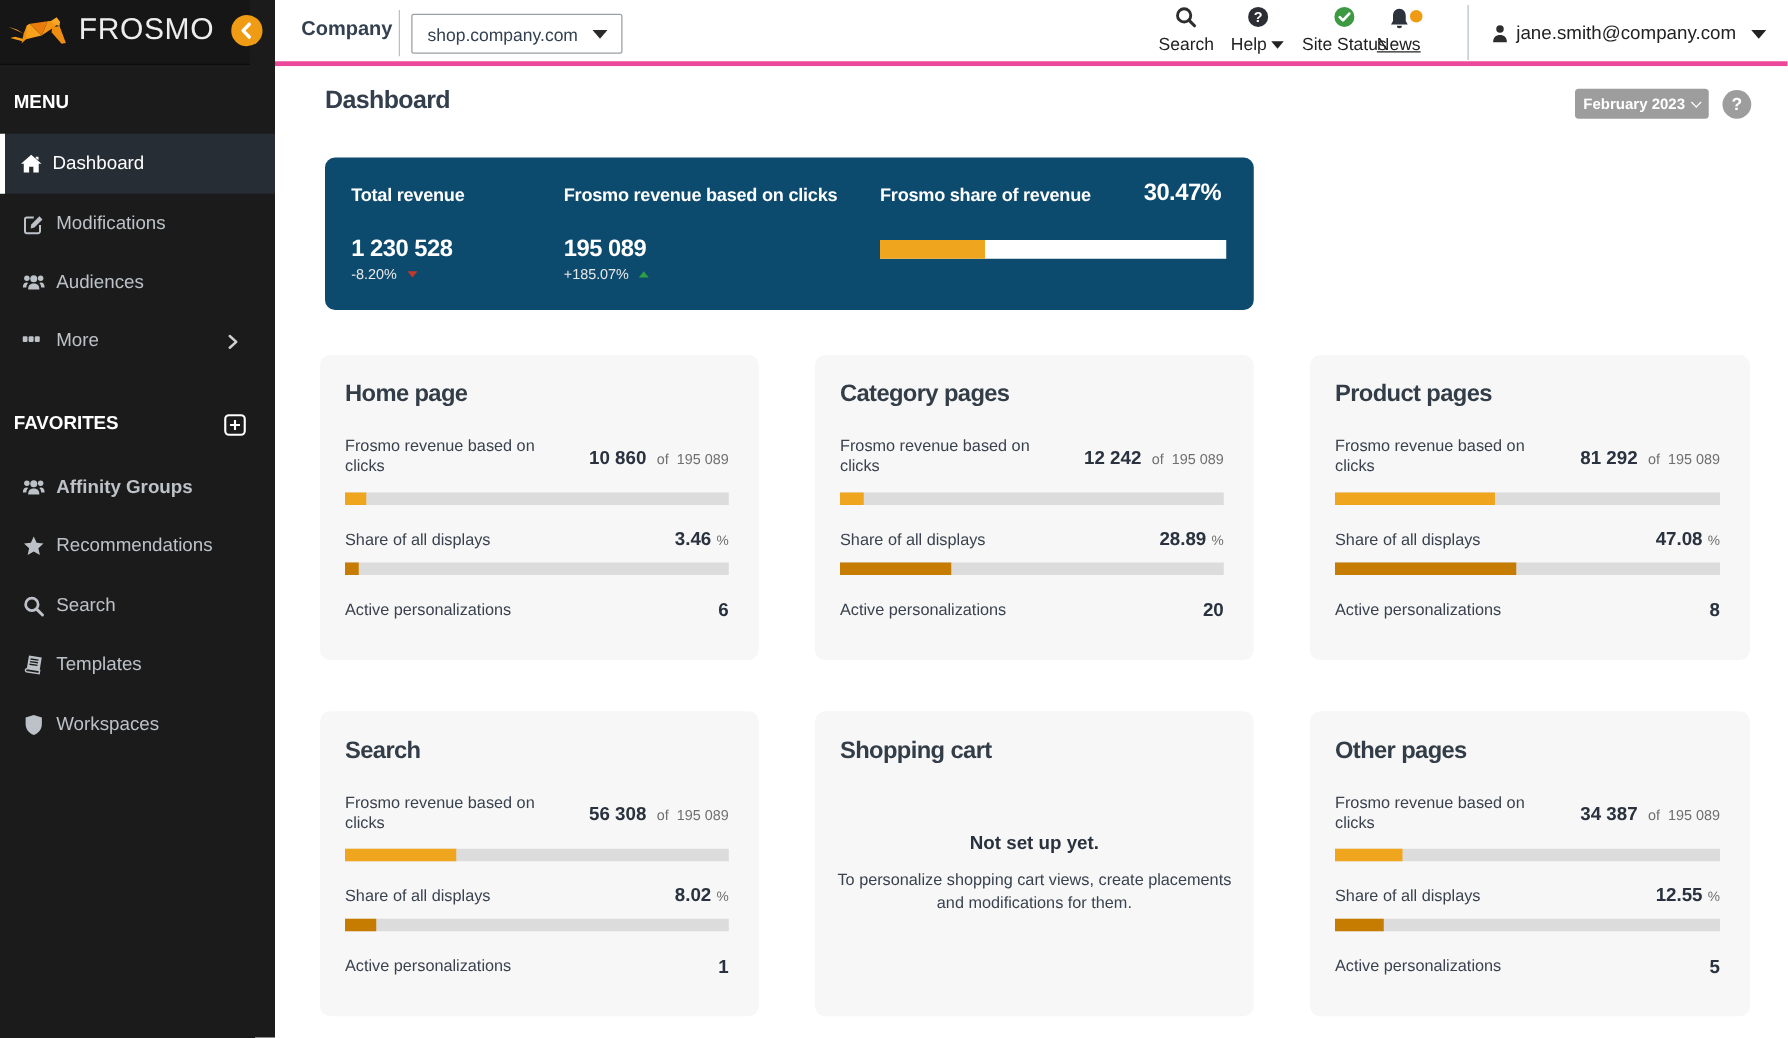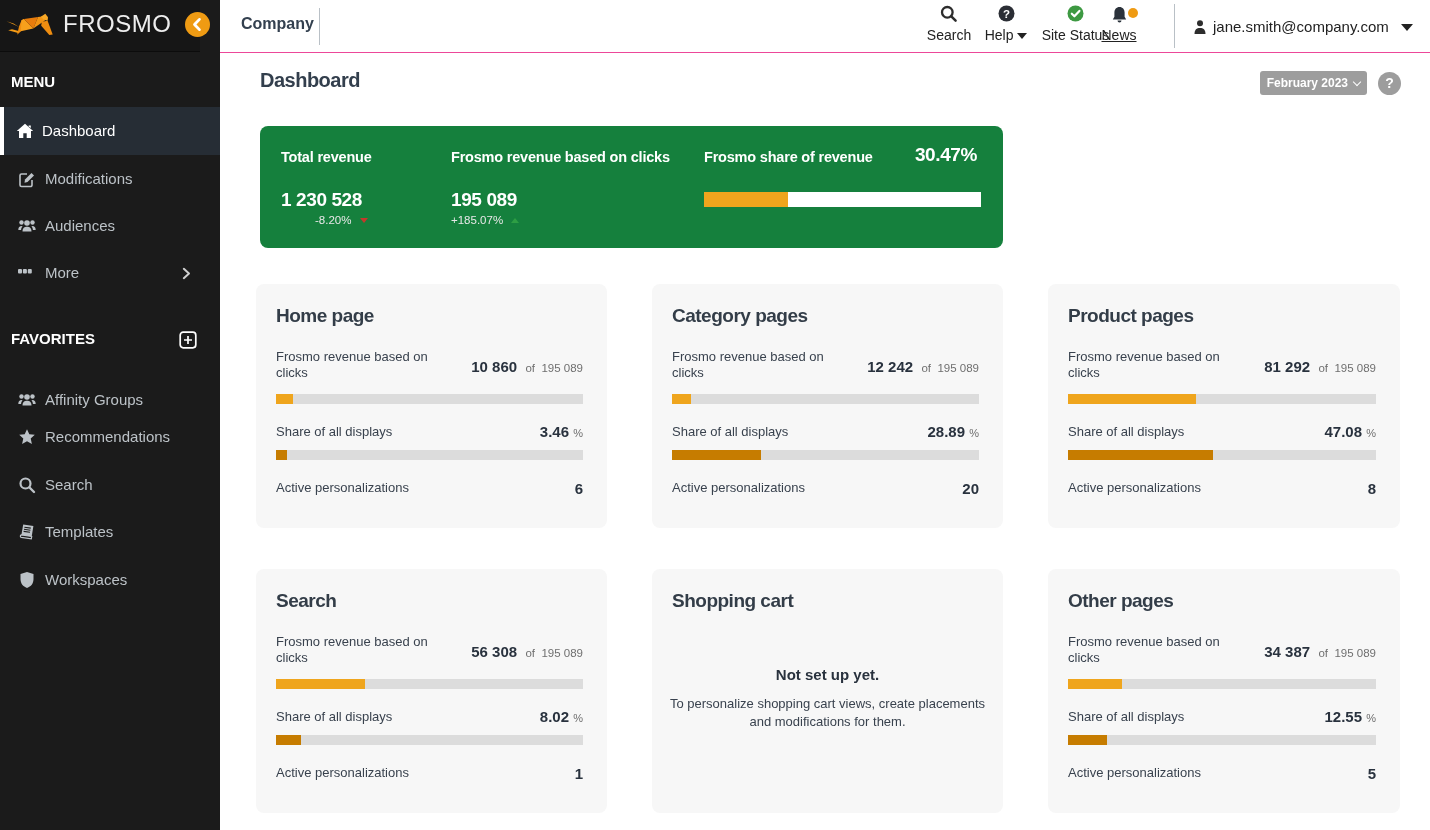--- a/index.html
+++ b/index.html
@@ -12,36 +12,36 @@
 #collapse { position:absolute; left:185px; top:12px; width:25px; height:25px; border-radius:50%; background:#ef9b13; z-index:5; }
 #collapse svg { position:absolute; left:5px; top:5px; }
 .navhdr { position:absolute; left:11px; color:#fff; font-weight:bold; font-size:15px; }
 .navitem { position:absolute; left:0; width:220px; height:48px; color:#bcc2c7; font-size:15px; }
 .navitem .ico { position:absolute; left:18px; top:15px; width:18px; height:18px; }
 .navitem .lbl { position:absolute; left:45px; top:15px; }
 .navitem.active { background:#262d35; color:#fff; border-left:4px solid #fff; }
 .navitem.active .ico { left:12px; }
 .navitem.active .lbl { left:38px; }
 
-#topbar { position:absolute; left:220px; top:0; width:1210px; height:53px; background:#fff; border-bottom:1px solid #ec4899; }
+#topbar { position:absolute; left:220px; top:0; width:1210px; height:53px; background:#fff; border-bottom:4px solid #ec4899; }
 #companylbl { position:absolute; left:21px; top:15px; font-size:16px; font-weight:bold; color:#33404f; }
 #vdiv1 { position:absolute; left:99px; top:8px; width:1px; height:37px; background:#b9c0c6; }
 #siteselect { position:absolute; left:109px; top:11px; width:169px; height:32px; border:1px solid #9aa0a6; border-radius:2px; background:#fff; }
 #siteselect .txt { position:absolute; left:12px; top:8px; font-size:14px; color:#33404f; }
 #siteselect .car { position:absolute; right:11px; top:12px; width:0; height:0; border-left:6.5px solid transparent; border-right:6.5px solid transparent; border-top:7.5px solid #2b2b2b; }
 .topico { position:absolute; text-align:center; color:#222; font-size:14px; top:5px; }
 .topico .iwrap { height:22px; }
 #vdiv2 { position:absolute; left:954px; top:4px; width:1px; height:44px; background:#b9c0c6; }
 #useremail { position:absolute; left:993px; top:18px; font-size:15px; color:#222; }
 
 #main { position:absolute; left:220px; top:53px; width:1210px; height:777px; background:#fff; }
 #pagetitle { position:absolute; left:40px; top:16px; font-size:20px; letter-spacing:-0.5px; font-weight:bold; color:#333f4d; }
 #monthbtn { position:absolute; left:1040px; top:18px; width:107px; height:24px; background:#9d9d9d; border-radius:3px; color:#fff; font-weight:bold; font-size:12px; text-align:center; line-height:24px; }
 #helpbtn { position:absolute; left:1158px; top:19px; width:23px; height:23px; background:#9d9d9d; border-radius:50%; color:#fff; font-weight:bold; font-size:14px; text-align:center; line-height:23px; }
-.darkcard { position:absolute; background:#15803d; border-radius:8px; color:#fff; }
+.darkcard { position:absolute; background:#0c4a6e; border-radius:8px; color:#fff; }
 #dc1 { left:40px; top:73px; width:743px; height:122px; }
 #dc2 { left:828px; top:73px; width:352px; height:121px; }
 .dlabel { font-weight:bold; font-size:14.5px; letter-spacing:-0.2px; color:#fff; }
 .dval { font-weight:bold; font-size:19px; letter-spacing:-0.4px; color:#fff; }
 .dsmall { font-size:11.5px; color:#e8e8e8; }
 .caret-down { display:inline-block; width:0; height:0; border-left:4.5px solid transparent; border-right:4.5px solid transparent; border-top:5.5px solid #c2392b; vertical-align:1px; }
 .caret-up { display:inline-block; width:0; height:0; border-left:4px solid transparent; border-right:4px solid transparent; border-bottom:5.5px solid #2e9e44; vertical-align:1px; }
 
 .card { position:absolute; background:#f7f7f7; border-radius:8px; }
 .card h3 { position:absolute; left:20px; top:21px; font-size:19px; letter-spacing:-0.5px; color:#333d48;text-align:center; }
@@ -110,21 +110,21 @@
       <span class="lbl">More</span>
     <svg style="position:absolute;right:29px;top:18px" width="9" height="13" viewBox="0 0 9 13">
         <path d="M1.8 1.8 L7 6.5 L1.8 11.2" stroke="#cfcfcf" stroke-width="2" fill="none" stroke-linecap="round" stroke-linejoin="round"></path>
       </svg>
   </div>
   <div class="navhdr" style="top:330px;">FAVORITES</div>
   <svg style="position:absolute;left:179px;top:331px" width="18" height="18" viewBox="0 0 18 18">
       <rect x="1.2" y="1.2" width="15.6" height="15.6" rx="3" stroke="#fff" stroke-width="1.7" fill="none"></rect>
       <path d="M9 5 V13 M5 9 H13" stroke="#fff" stroke-width="1.7"></path>
     </svg>
-  <div class="navitem" style="top:376px;">
+  <div class="navitem" style="top:366px;font-weight:bold;">
       <span class="ico" id="i-aff"><svg width="18" height="18" viewBox="0 0 18 18">
           <circle cx="9" cy="6" r="2.8" fill="#bcc2c7"></circle>
           <path d="M4.5 14.5 C4.5 10.8 6.5 9.7 9 9.7 C11.5 9.7 13.5 10.8 13.5 14.5 Z" fill="#bcc2c7"></path>
           <circle cx="3.5" cy="5.5" r="2.2" fill="#bcc2c7"></circle>
           <path d="M0.3 13 C0.3 10 1.8 9 3.5 9 L4.6 9.4 C3.4 10.5 3.1 11.8 3.1 13 Z" fill="#bcc2c7"></path>
           <circle cx="14.5" cy="5.5" r="2.2" fill="#bcc2c7"></circle>
           <path d="M17.7 13 C17.7 10 16.2 9 14.5 9 L13.4 9.4 C14.6 10.5 14.9 11.8 14.9 13 Z" fill="#bcc2c7"></path>
         </svg></span>
       <span class="lbl">Affinity Groups</span>
     </div>
@@ -153,20 +153,24 @@
       <span class="ico" id="i-shield"><svg width="18" height="18" viewBox="0 0 18 18">
           <path d="M9 1 L15.5 3 V8 C15.5 12.5 13 15.5 9 17 C5 15.5 2.5 12.5 2.5 8 V3 Z" fill="#bcc2c7"></path>
         </svg></span>
       <span class="lbl">Workspaces</span>
     </div>
 </div>
 
 <div id="topbar">
   <div id="companylbl">Company</div>
   <div id="vdiv1"></div>
+  <div id="siteselect">
+      <span class="txt">shop.company.com</span>
+      <span class="car"></span>
+    </div>
   <div class="topico" style="left:699px;width:60px;">
     <div class="iwrap"><svg width="18" height="18" viewBox="0 0 18 18">
           <circle cx="7.3" cy="7.3" r="5.3" stroke="#2d2d2d" stroke-width="2.3" fill="none"></circle>
           <path d="M11.3 11.3 L15.6 15.6" stroke="#2d2d2d" stroke-width="2.5" stroke-linecap="round"></path>
         </svg></div>
     <div class="t">Search</div>
   </div>
   <div class="topico" style="left:757px;width:58px;">
     <div class="iwrap"><svg width="17" height="17" viewBox="0 0 17 17">
           <circle cx="8.5" cy="8.5" r="8" fill="#2b2e35"></circle>
@@ -199,21 +203,21 @@
 </div>
 
 <div id="main">
   <div id="pagetitle">Dashboard</div>
   <div id="monthbtn">February 2023 <span style="display:inline-block;width:6px;height:6px;border-right:1.8px solid #fff;border-bottom:1.8px solid #fff;transform:rotate(45deg);vertical-align:2px;margin-left:3px;"></span></div>
   <div id="helpbtn">?</div>
 
   <div class="darkcard" id="dc1">
     <div class="abs dlabel" style="left:21px;top:23px;">Total revenue</div>
     <div class="abs dval" style="left:21px;top:63px;">1 230 528</div>
-    <div class="abs dsmall" style="left:21px;top:88px;margin-left:34px;">-8.20% <span class="caret-down" style="margin-left:5px;"></span></div>
+    <div class="abs dsmall" style="left:21px;top:88px;">-8.20% <span class="caret-down" style="margin-left:5px;"></span></div>
     <div class="abs dlabel" style="left:191px;top:23px;">Frosmo revenue based on clicks</div>
     <div class="abs dval" style="left:191px;top:63px;">195 089</div>
     <div class="abs dsmall" style="left:191px;top:88px;">+185.07% <span class="caret-up" style="margin-left:5px;"></span></div>
     <div class="abs dlabel" style="left:444px;top:23px;">Frosmo share of revenue</div>
     <div class="abs dval" style="right:26px;top:18px;">30.47%</div>
     <div class="abs" style="left:444px;top:66px;width:277px;height:15px;background:#fff;">
         <div style="width:84px;height:15px;background:#efa51d;"></div>
       </div>
   </div>
 

